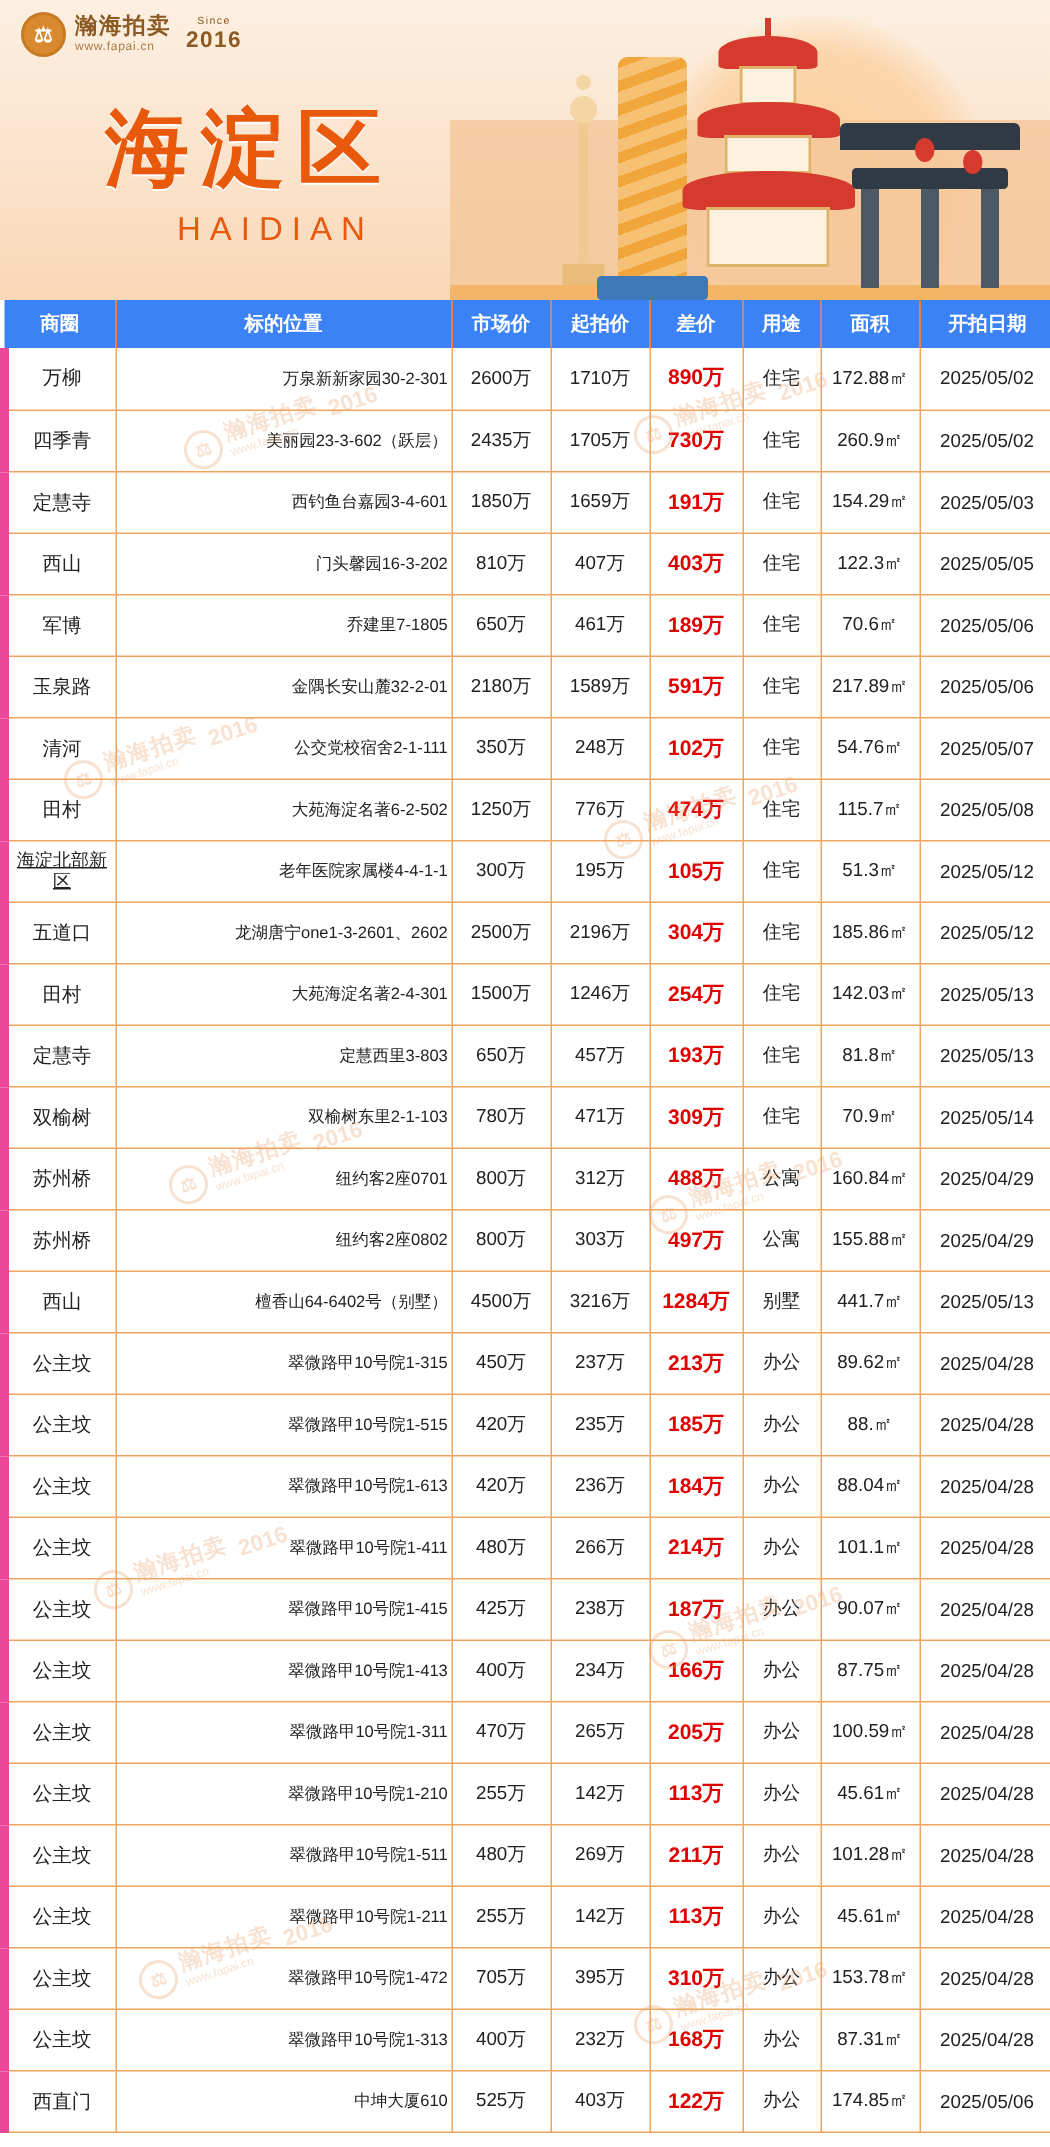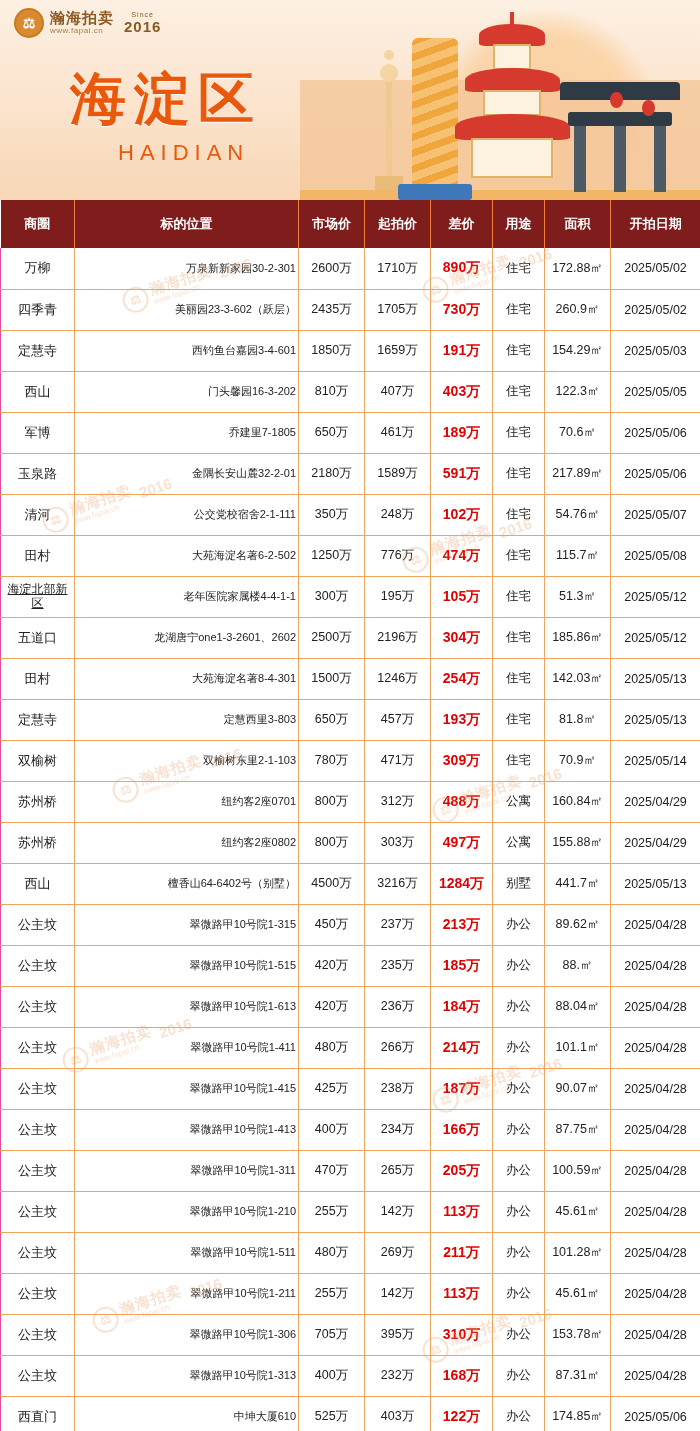--- a/index.html
+++ b/index.html
@@ -174,42 +174,42 @@
   .table-wrap {
     position: relative;
     width: 700px;
   }
   table {
     border-collapse: collapse;
     width: 700px;
     table-layout: fixed;
   }
   thead th {
-    background: #7f1d1d;
+    background: #3b82f6;
     color: #ffffff;
     font-size: 13px;
     font-weight: bold;
-    height: 48px;
+    height: 32px;
     border-right: 1px solid #f07c3a;
     white-space: nowrap;
   }
   thead th:last-child { border-right: none; }
   tbody td {
     border-bottom: 1px solid #f0a55e;
     border-right: 1px solid #f0a55e;
     height: 41px;
     font-size: 12.5px;
     color: #222222;
     text-align: center;
     background: transparent;
     padding: 0 2px;
     overflow: hidden;
     white-space: nowrap;
   }
-  tbody tr td:first-child { border-left: 1px solid #ec4899; }
+  tbody tr td:first-child { border-left: 6px solid #ec4899; }
   tbody td.col-name { font-size: 13px; }
   tbody td.col-addr { font-size: 11px; text-align: right; }
   tbody td.col-diff { color: #e00000; font-weight: bold; font-size: 14px; margin-left: 20px; }
   tbody td.two-line { line-height: 1.15; white-space: normal; font-size: 12px; text-decoration: underline; }
 
   
   .wm {
     position: absolute;
     pointer-events: none;
     opacity: .30;
@@ -404,21 +404,21 @@
             <td class="col-addr">龙湖唐宁one1-3-2601、2602</td>
             <td>2500万</td>
             <td>2196万</td>
             <td class="col-diff">304万</td>
             <td>住宅</td>
             <td class="col-area">185.86㎡</td>
             <td>2025/05/12</td>
           </tr>
           <tr>
             <td class="col-name">田村</td>
-            <td class="col-addr">大苑海淀名著8-4-301</td>
+            <td class="col-addr">大苑海淀名著2-4-301</td>
             <td>1500万</td>
             <td>1246万</td>
             <td class="col-diff">254万</td>
             <td>住宅</td>
             <td class="col-area">142.03㎡</td>
             <td>2025/05/13</td>
           </tr>
           <tr>
             <td class="col-name">定慧寺</td>
             <td class="col-addr">定慧西里3-803</td>
@@ -564,21 +564,21 @@
             <td class="col-addr">翠微路甲10号院1-211</td>
             <td>255万</td>
             <td>142万</td>
             <td class="col-diff">113万</td>
             <td>办公</td>
             <td class="col-area">45.61㎡</td>
             <td>2025/04/28</td>
           </tr>
           <tr>
             <td class="col-name">公主坟</td>
-            <td class="col-addr">翠微路甲10号院1-306</td>
+            <td class="col-addr">翠微路甲10号院1-472</td>
             <td>705万</td>
             <td>395万</td>
             <td class="col-diff">310万</td>
             <td>办公</td>
             <td class="col-area">153.78㎡</td>
             <td>2025/04/28</td>
           </tr>
           <tr>
             <td class="col-name">公主坟</td>
             <td class="col-addr">翠微路甲10号院1-313</td>

